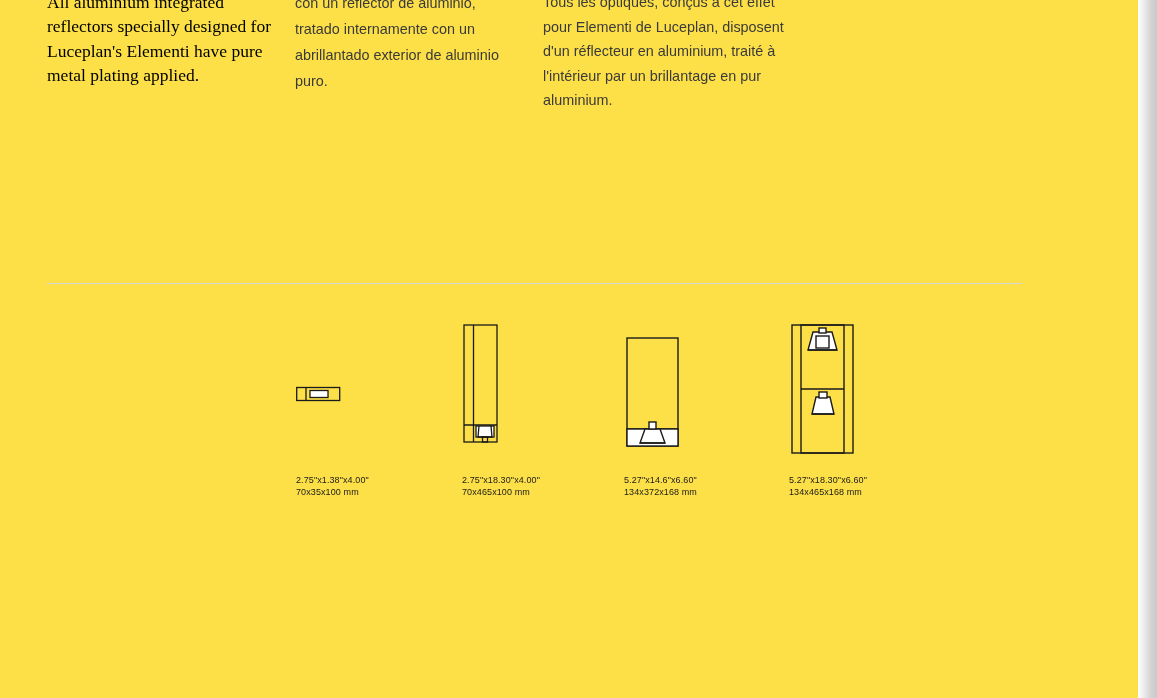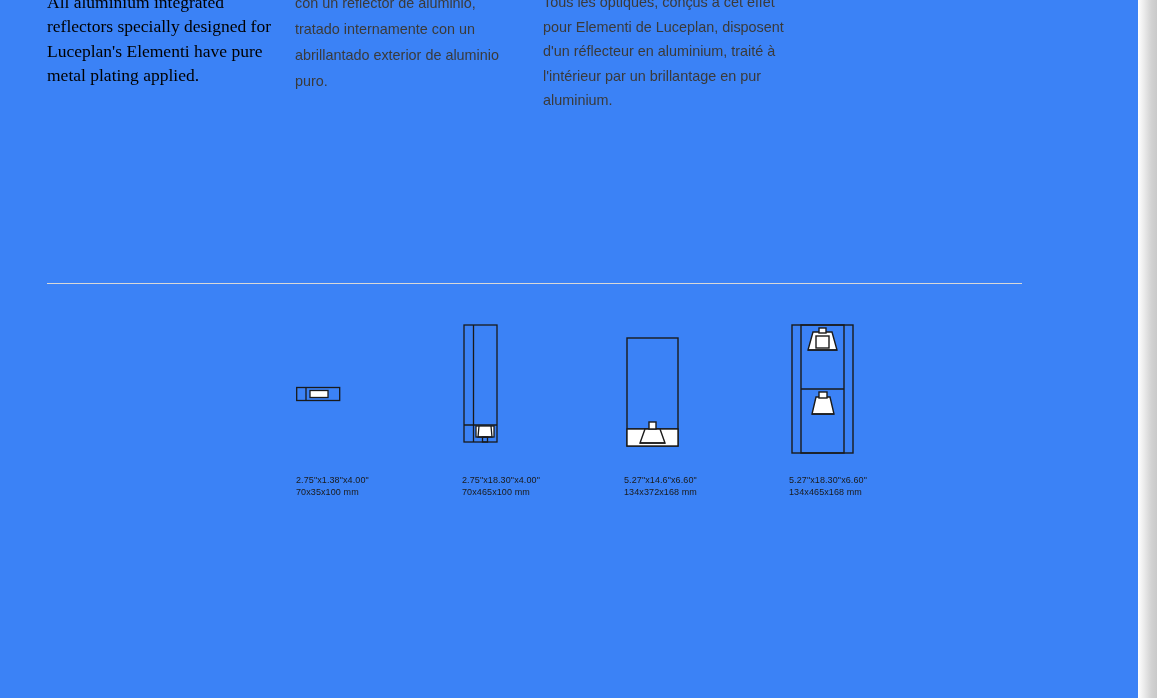--- a/index.html
+++ b/index.html
@@ -16,21 +16,21 @@
     color: #1a1a1a;
   }
 
   
   .page {
     position: absolute;
     left: 0;
     top: 0;
     width: 1138px;
     height: 698px;
-    background: #3b82f6;
+    background: #fde047;
   }
 
   
   .gutter {
     position: absolute;
     right: 0;
     top: 0;
     width: 19px;
     height: 698px;
     background: linear-gradient(to right, #ffffff 0%, #e9e9e9 35%, #d2d2d2 70%, #c9c9c9 100%);

